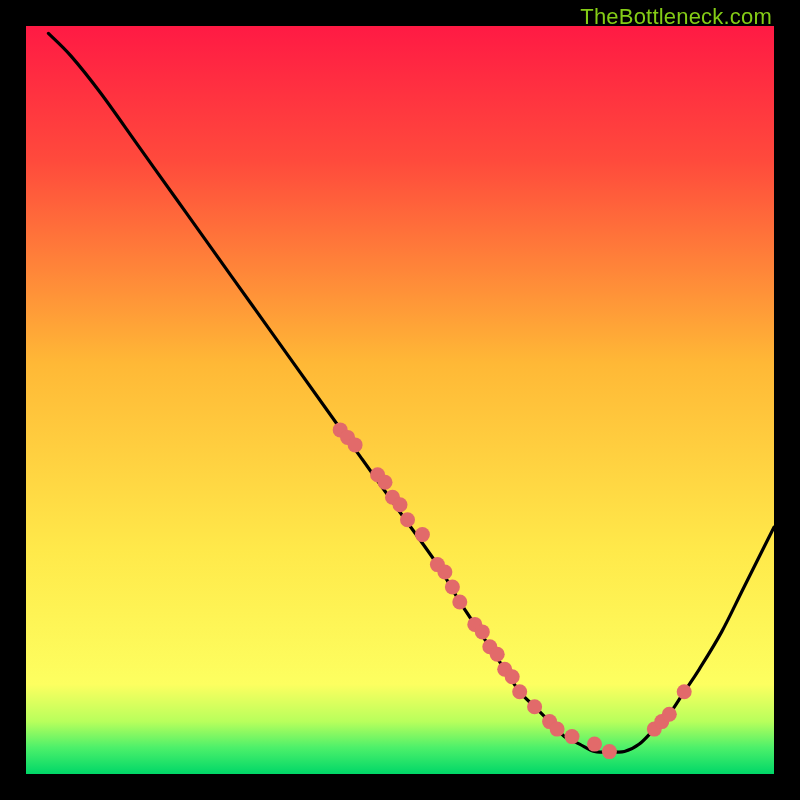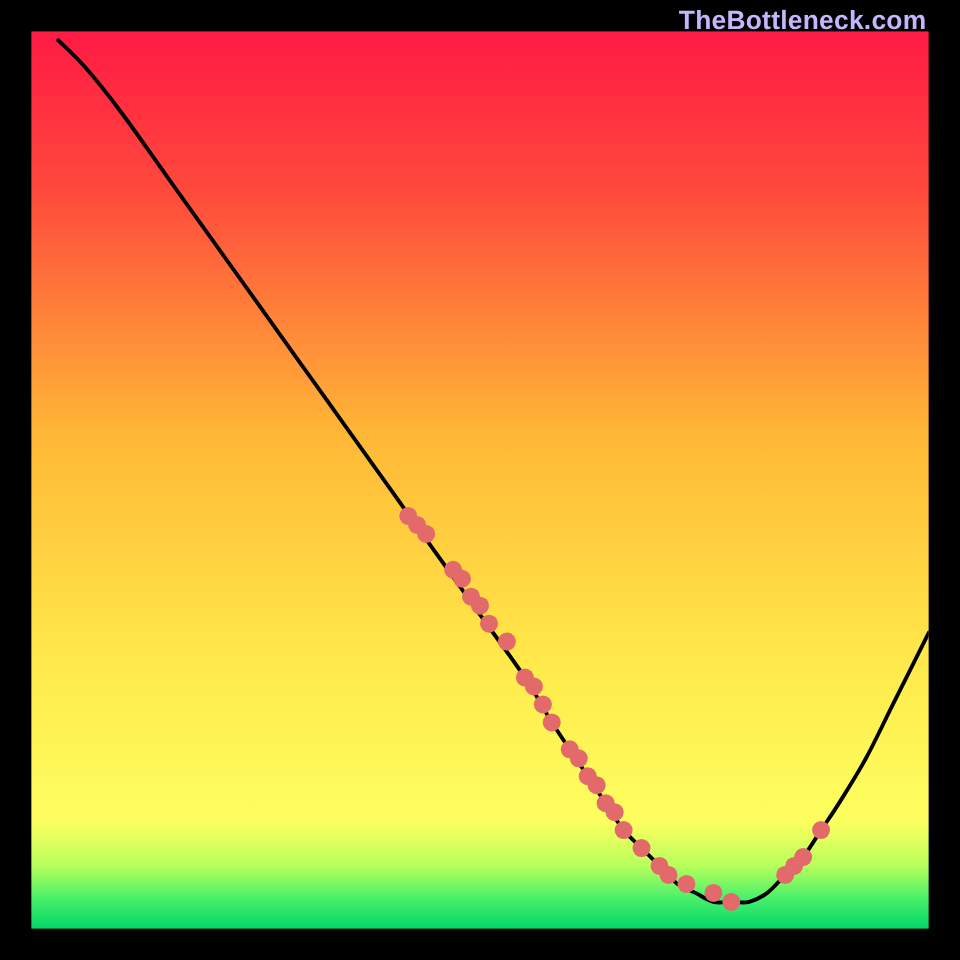--- a/index.html
+++ b/index.html
@@ -23,23 +23,23 @@
     position: absolute;
     left: 0;
     top: 0;
     width: 748px;
     height: 748px;
   }
   .watermark {
     position: absolute;
     top: 4px;
     right: 28px;
-    color: #c4b5fd;
+    color: #84cc16;
     font-size: 22px;
-    font-weight: 700;
+    font-weight: 400;
     letter-spacing: 0.2px;
     user-select: none;
   }
   svg { display: block; }
 </style>
 </head>
 <body>
 
 <div class="frame">
   <svg class="plot" viewBox="0 0 748 748" preserveAspectRatio="none">

